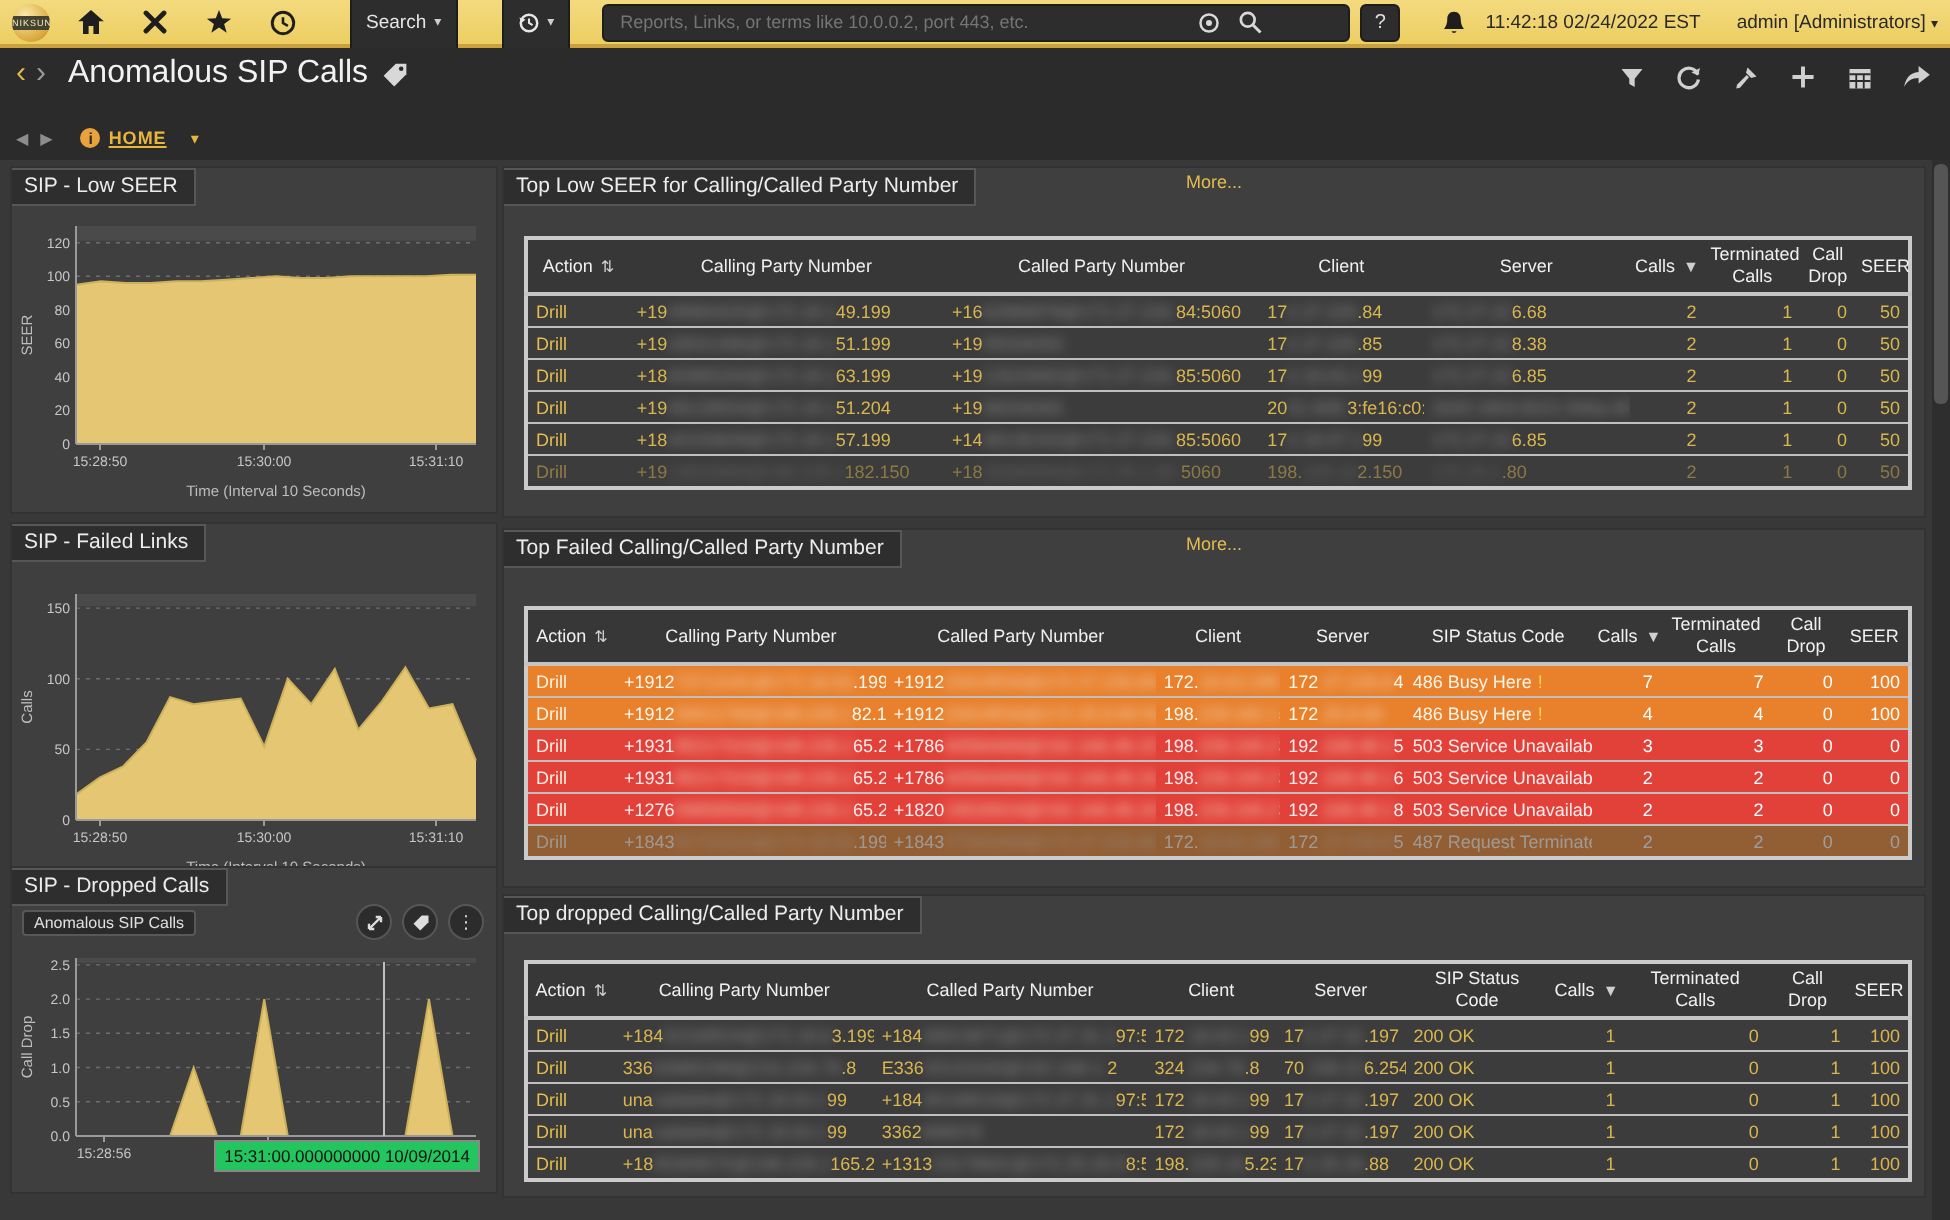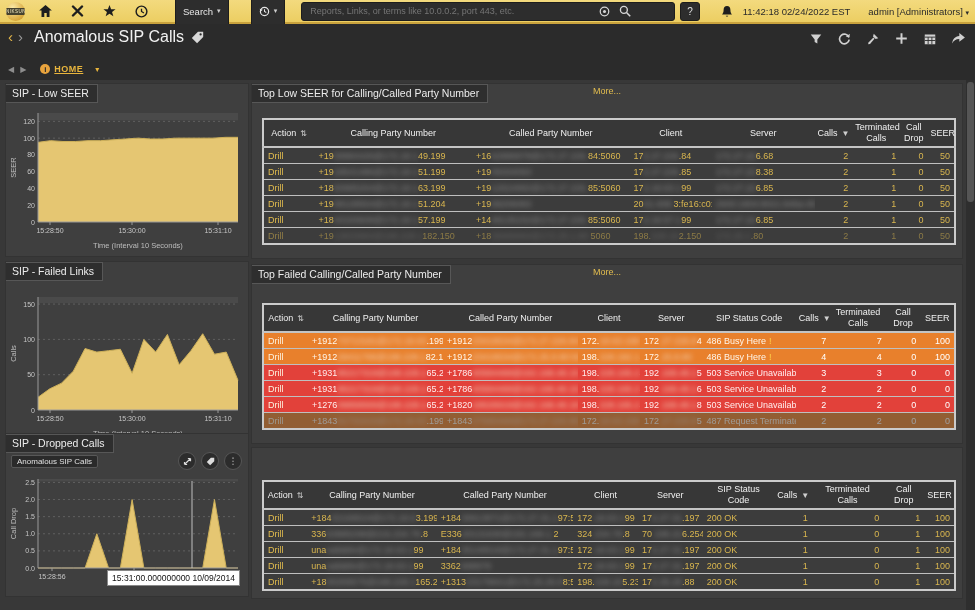--- a/index.html
+++ b/index.html
@@ -49,21 +49,21 @@
   .pnl{position:absolute;background:#3f3f3f;box-shadow:0 0 0 1px #333;}
   .tab{position:absolute;left:0;top:0;background:#2e2e2e;border:1px solid #575757;border-left:none;
        color:#ececec;font-size:10.5px;padding:2px 8px 3px 6px;white-space:nowrap;}
   
   .chartbox{position:absolute;}
   .badge{position:absolute;left:5px;top:21px;background:#2a2a2a;border:1px solid #585858;border-radius:2px;
        color:#e0e0e0;font-size:8px;padding:1px 5px;}
   .cbtns{position:absolute;right:6px;top:18px;display:flex;gap:5px;}
   .cbtn{width:16px;height:16px;border-radius:50%;background:#2c2c2c;border:1px solid #565656;color:#ddd;
        display:flex;align-items:center;justify-content:center;cursor:pointer;}
-  .tooltip{position:absolute;background:#ffffff;color:#111;border:1px solid #888;font-size:8.5px;
+  .tooltip{position:absolute;background:#22c55e;color:#111;border:1px solid #888;font-size:8.5px;
        padding:2px 4px;white-space:nowrap;}
   
   .tblwrap{position:absolute;left:10px;right:6px;}
   table.tbl{width:100%;border-collapse:collapse;table-layout:fixed;border:2px solid #cbcbcb;background:#3c3c3c;}
   table.tbl th{background:#373737;color:#f0f0f0;font-weight:normal;font-size:9px;text-align:center;
        padding:2px 3px;border-bottom:2px solid #c4c4c4;line-height:11px;}
   table.tbl td{font-size:9px;color:#d9b64f;padding:1.5px 4px;border-bottom:1.5px solid #bfbfbf;
        white-space:nowrap;overflow:hidden;line-height:12px;}
   table.tbl tr:last-child td{border-bottom:none;}
   td.num{text-align:right;color:#d9b64f;}
@@ -517,20 +517,21 @@
               <td class="num">0</td>
               <td class="num">0</td>
             </tr>
           </tbody>
         </table>
       </div>
     <div class="more">More...</div>
   </div>
 
   <div class="pnl" style="left:252px;top:448px;width:710px;height:150px;overflow:hidden;">
+    <div class="tab">Top dropped Calling/Called Party Number</div>
     <div class="tblwrap" style="top:32px;">
         <table class="tbl">
           <colgroup>
             <col style="width: 6.5%;">
             <col style="width: 19%;">
             <col style="width: 20%;">
             <col style="width: 9.5%;">
             <col style="width: 9.5%;">
             <col style="width: 10.5%;">
             <col style="width: 5.5%;">

